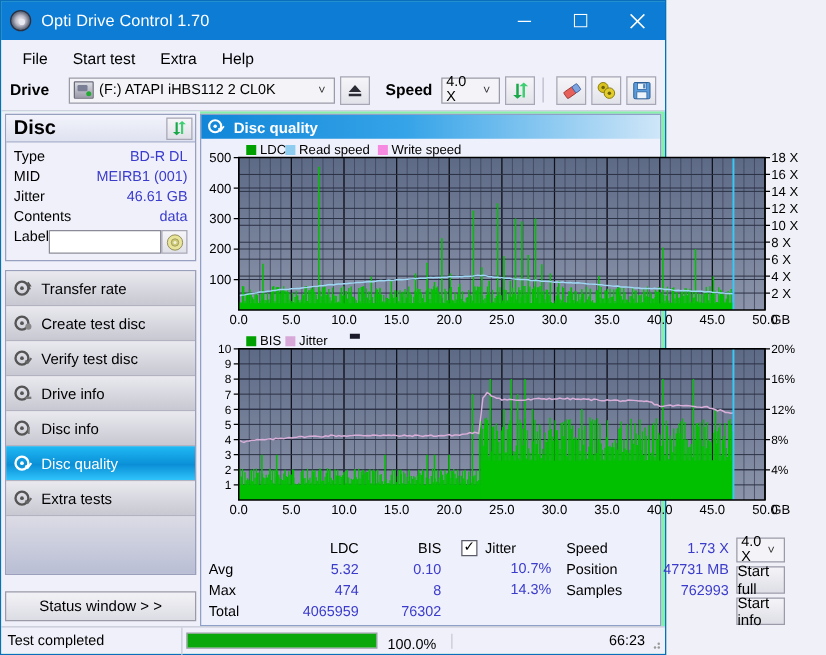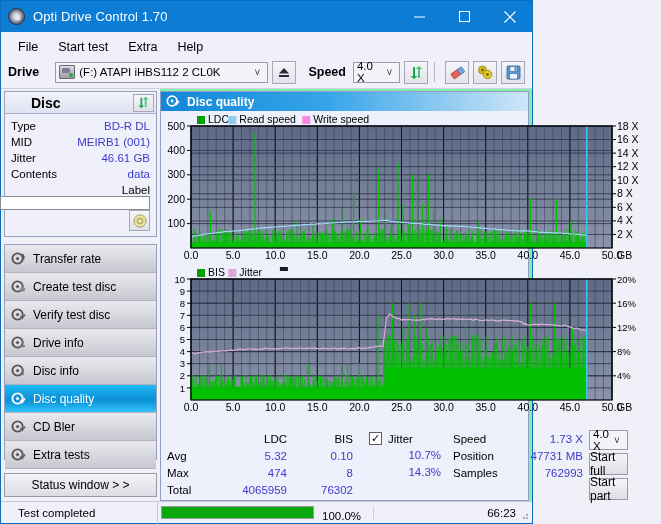--- a/index.html
+++ b/index.html
@@ -113,35 +113,35 @@
     background: #eff0fa;
     display: flex; flex-direction: column;
     padding: 2px 3px 0 3px;
   }
   .panel-box { border: 1px solid #98a0c0; background: #eff0fa; }
   .panel-head {
     height: 22px; background: linear-gradient(#f2f3fb, #dfe2f0);
     display: flex; align-items: center; padding: 0 2px 0 6px;
     border-bottom: 1px solid #a8b0cc;
   }
-  .panel-head .t { font-size: 14px; font-weight: bold; color: #000; flex: 1; margin-left: 20px; }
+  .panel-head .t { font-size: 16px; font-weight: bold; color: #000; flex: 1; }
   .mini-btn {
     width: 21px; height: 18px;
     background: linear-gradient(#f6f6f9, #e0e0e8);
     border: 1px solid #a6a6b4;
     display: flex; align-items: center; justify-content: center;
   }
   .disc-rows { padding: 4px 6px 5px 6px; }
   .disc-row {
     display: flex; align-items: center;
     font-size: 11.5px; height: 15px; margin-bottom: 1px;
   }
   .disc-row .k { color: #000; }
   .disc-row .v { margin-left: auto; color: #3b3bcc; text-align: right; }
-  .label-row { display: flex; align-items: flex-end; margin-top: 3px; gap: 0; flex-direction: column; }
+  .label-row { display: flex; align-items: flex-start; margin-top: 3px; gap: 0; }
   .label-row .k { font-size: 11.5px; }
   .label-input {
     flex: 1; height: 19px; background: #fff;
     border: 1px solid #8a8a98; font-size: 11px; padding: 0 3px;
     color: #000; min-width: 0;
   }
   .disc-mini {
     width: 21px; height: 19px; flex: 0 0 21px;
     background: linear-gradient(#f6f6f9, #e0e0e8);
     border: 1px solid #a6a6b4;
@@ -226,21 +226,21 @@
     border: 1px solid #9a9aa8; font-size: 12px; color: #000;
     display: flex; align-items: center; justify-content: center;
   }
 
   
   .statusbar {
     flex: 0 0 22px; height: 22px;
     background: #eff0fa; border-top: 1px solid #c8c8d6;
     display: flex; align-items: center; font-size: 11.5px; color: #000;
   }
-  .sb-text { width: 144px; padding-left: 5px; margin-left: 12px; }
+  .sb-text { width: 144px; padding-left: 5px; }
   .sb-prog-cell { width: 160px; display: flex; align-items: center; border-left: 1px solid #c8c8d6; padding: 0 3px; height: 22px;}
   .sb-prog {
     flex: 1; height: 13px; background: #fff; border: 1px solid #9a9aa8;
   }
   .sb-prog > i { display: block; height: 100%; background: #0aa80a; }
   .sb-pct { width: 56px; padding-left: 5px; margin-top: 7px; }
   .sb-time { flex: 1; text-align: right; padding-right: 16px; border-left: 1px solid #c8c8d6; }
   .grip { position: absolute; right: 3px; bottom: 3px; width: 10px; height: 10px; }
 </style>
 </head>
@@ -427,30 +427,20 @@
         </div>
         <div class="nav-item selected">
           <span class="navicon">
             <svg width="15" height="15" viewBox="0 0 16 16">
                 <circle cx="7" cy="8" r="5.5" fill="none" stroke="#fff" stroke-width="2"></circle>
                 <circle cx="7" cy="8" r="1.6" fill="#fff"></circle>
                 <path d="M10 10 l2 2 l3 -4" stroke="#fff" stroke-width="1.6" fill="none"></path>
               </svg>
           </span>
           <span>Disc quality</span>
-        </div>
-        <div class="nav-item">
-          <span class="navicon">
-            <svg width="15" height="15" viewBox="0 0 16 16">
-                <circle cx="7" cy="8" r="5.5" fill="none" stroke="#555" stroke-width="2"></circle>
-                <circle cx="7" cy="8" r="1.6" fill="#555"></circle>
-                <path d="M10 10 l2 2 l3 -4" stroke="#666" stroke-width="1.6" fill="none"></path>
-              </svg>
-          </span>
-          <span>CD Bler</span>
         </div>
         <div class="nav-item">
           <span class="navicon">
             <svg width="15" height="15" viewBox="0 0 16 16">
                 <circle cx="7" cy="8" r="5.5" fill="none" stroke="#555" stroke-width="2"></circle>
                 <circle cx="7" cy="8" r="1.6" fill="#555"></circle>
                 <path d="M10 10 l2 2 l3 -4" stroke="#666" stroke-width="1.6" fill="none"></path>
               </svg>
           </span>
           <span>Extra tests</span>
@@ -1704,21 +1694,21 @@
             <span class="sp-val">762993</span>
           </div>
         </div>
 
         <div class="btn-col">
           <div class="combo sp-combo">
             <span>4.0 X</span>
             <span class="arrow">˅</span>
           </div>
           <div class="act-btn">Start full</div>
-          <div class="act-btn">Start part</div>
+          <div class="act-btn">Start info</div>
         </div>
       </div>
     </div>
   </div>
 
   <div class="statusbar">
     <span class="sb-text">Test completed</span>
     <span class="sb-prog-cell">
       <span class="sb-prog">
           <i id="progfill" style="width: 100%;"></i>

